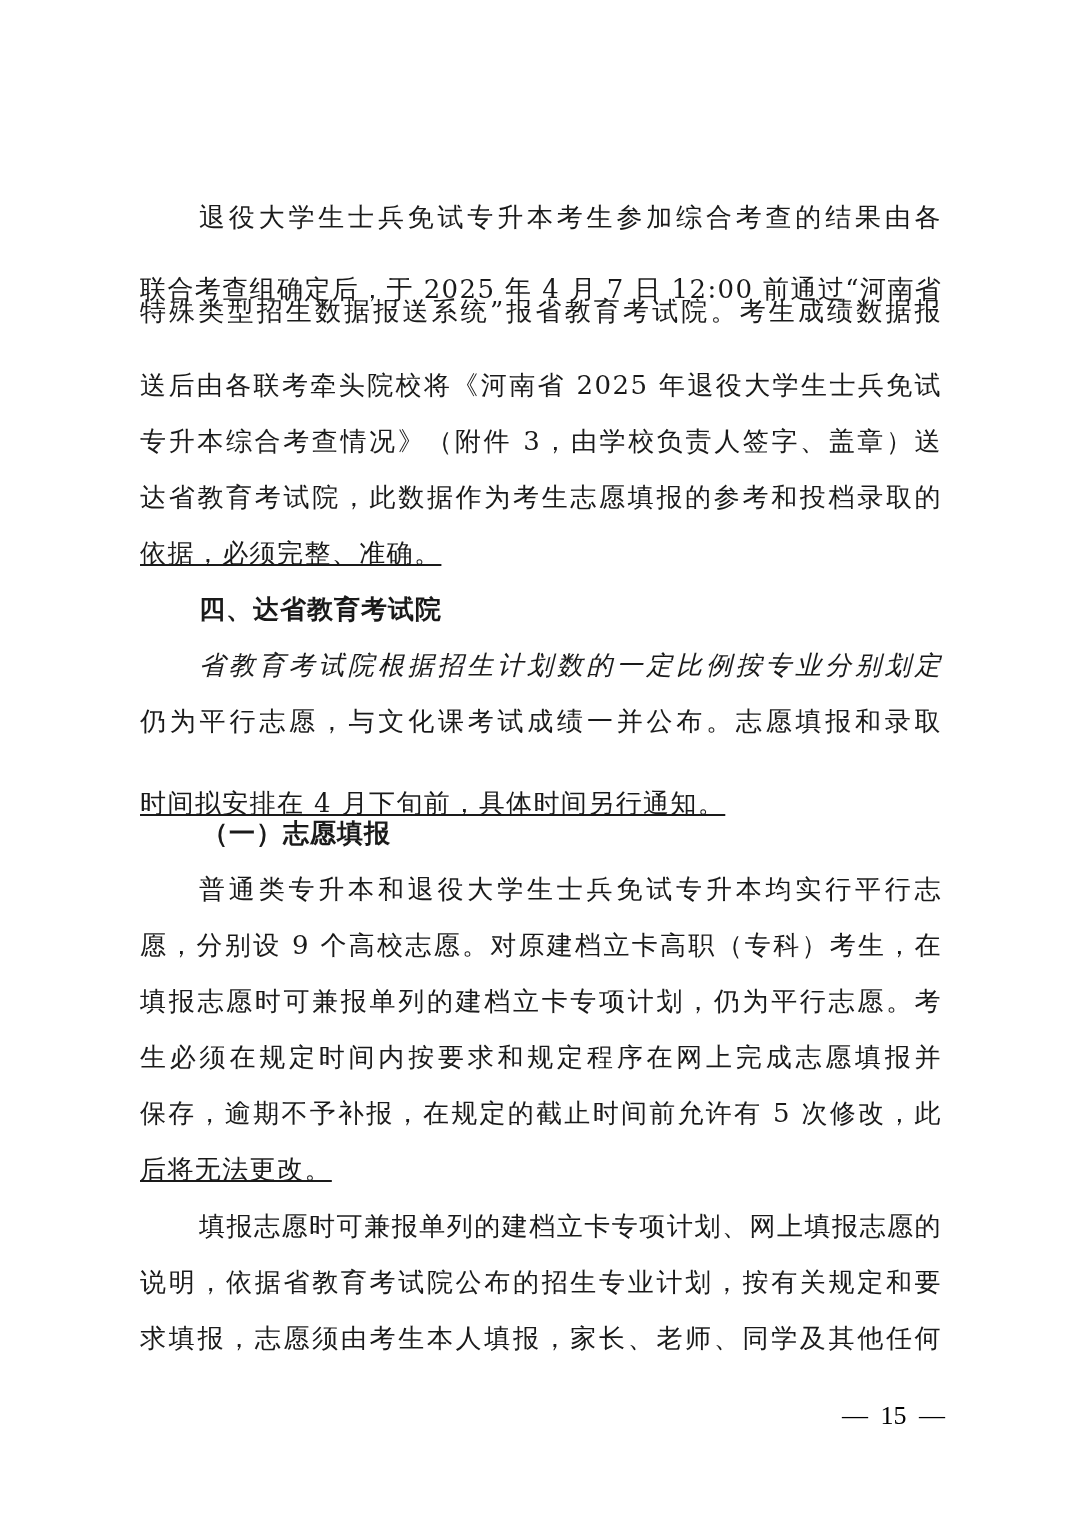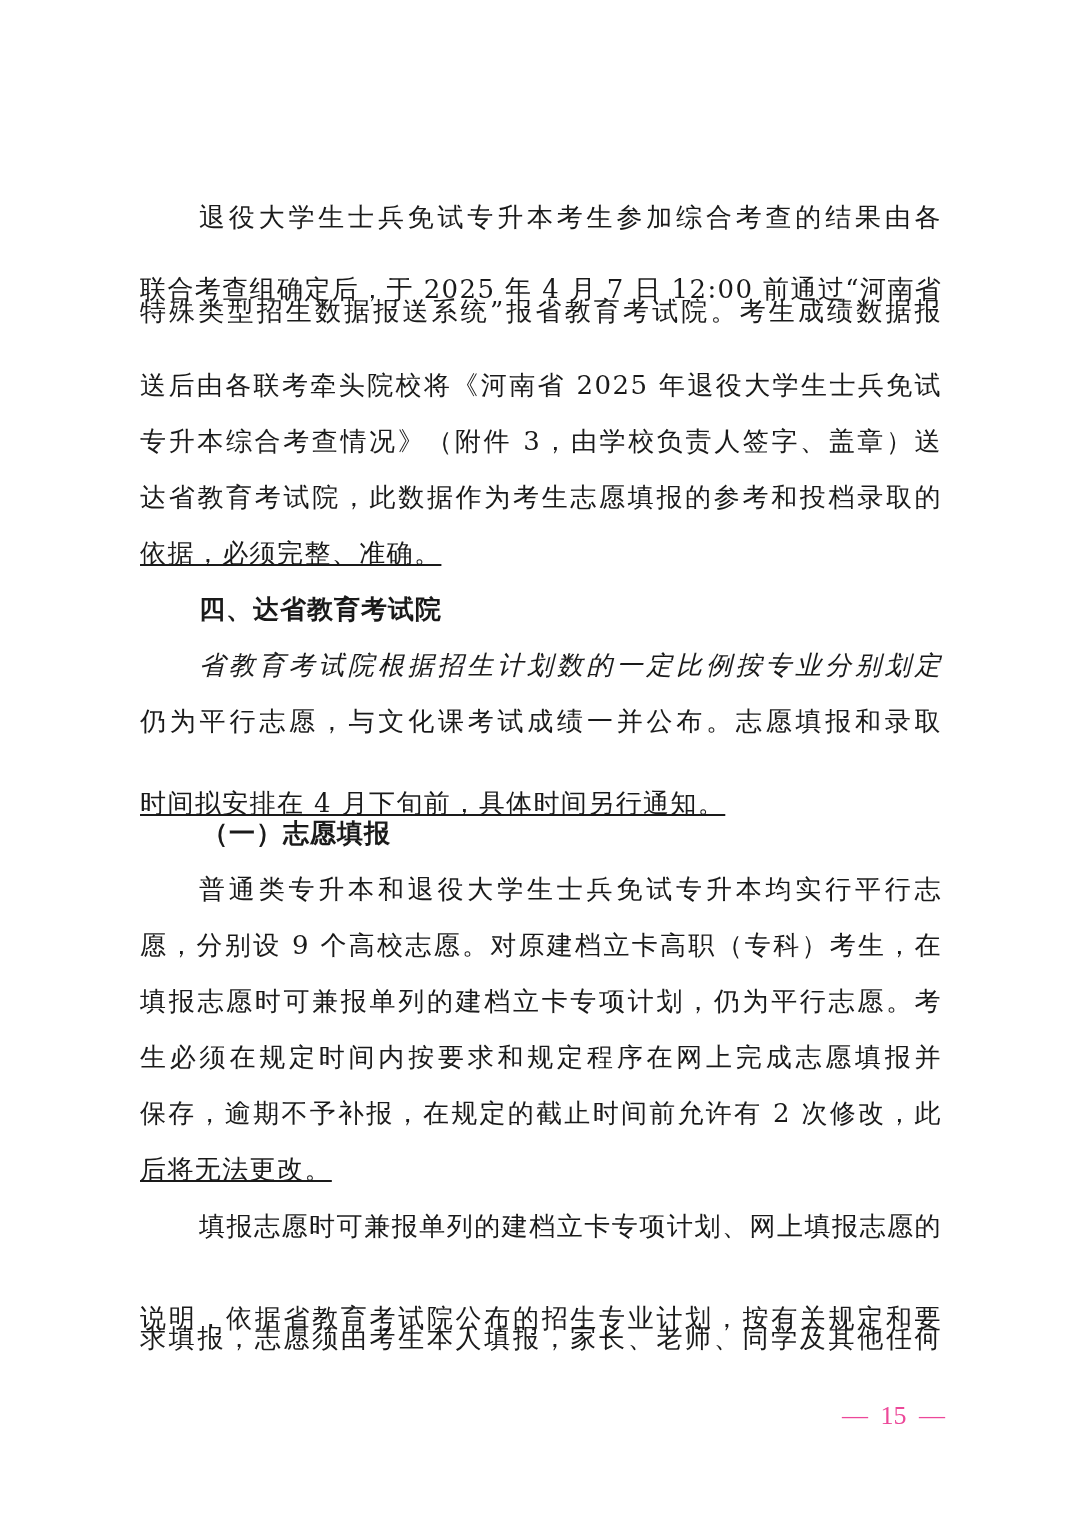--- a/index.html
+++ b/index.html
@@ -54,21 +54,21 @@
     letter-spacing: 1px;
     padding-left: 62px;
   }
   .page-number {
     position: absolute;
     left: 842px;
     top: 1398px;
     font-size: 26px;
     line-height: 36px;
     font-family: "Liberation Serif", "DejaVu Serif", serif;
-    color: #ec4899;
+    color: #000000;
     white-space: nowrap;
     word-spacing: 6px;
   }
 </style>
 </head>
 <body>
 
 <div class="page">
 
   <div class="line indent" style="top:197px;">退役大学生士兵免试专升本考生参加综合考查的结果由各</div>
@@ -84,22 +84,22 @@
   <div class="line indent" style="top:645px;font-style:italic;">省教育考试院根据招生计划数的一定比例按专业分别划定</div>
   <div class="line" style="top:701px;">仍为平行志愿，与文化课考试成绩一并公布。志愿填报和录取</div>
   <div class="line last" style="top:783px;">时间拟安排在 4 月下旬前，具体时间另行通知。</div>
 
   <div class="line subheading" style="top:813px;">（一）志愿填报</div>
 
   <div class="line indent" style="top:869px;">普通类专升本和退役大学生士兵免试专升本均实行平行志</div>
   <div class="line" style="top:925px;">愿，分别设 9 个高校志愿。对原建档立卡高职（专科）考生，在</div>
   <div class="line" style="top:981px;">填报志愿时可兼报单列的建档立卡专项计划，仍为平行志愿。考</div>
   <div class="line" style="top:1037px;">生必须在规定时间内按要求和规定程序在网上完成志愿填报并</div>
-  <div class="line" style="top:1093px;">保存，逾期不予补报，在规定的截止时间前允许有 2 次修改，此</div>
+  <div class="line" style="top:1093px;">保存，逾期不予补报，在规定的截止时间前允许有 5 次修改，此</div>
   <div class="line last" style="top:1149px;">后将无法更改。</div>
 
   <div class="line indent" style="top:1206px;">填报志愿时可兼报单列的建档立卡专项计划、网上填报志愿的</div>
-  <div class="line" style="top:1298px;">说明，依据省教育考试院公布的招生专业计划，按有关规定和要</div>
+  <div class="line" style="top:1262px;">说明，依据省教育考试院公布的招生专业计划，按有关规定和要</div>
   <div class="line" style="top:1318px;">求填报，志愿须由考生本人填报，家长、老师、同学及其他任何</div>
 
 </div>
 
 <div class="page-number">— 15 —</div>
 
 </body></html>

